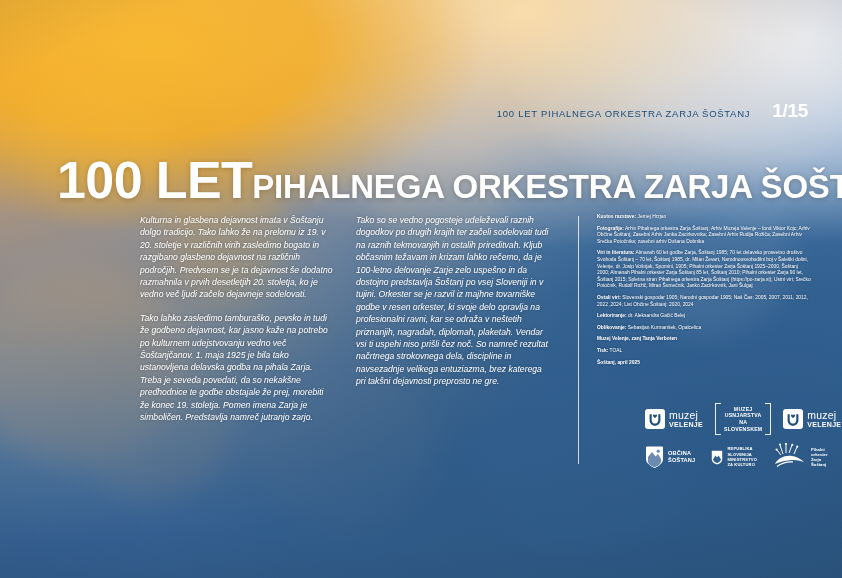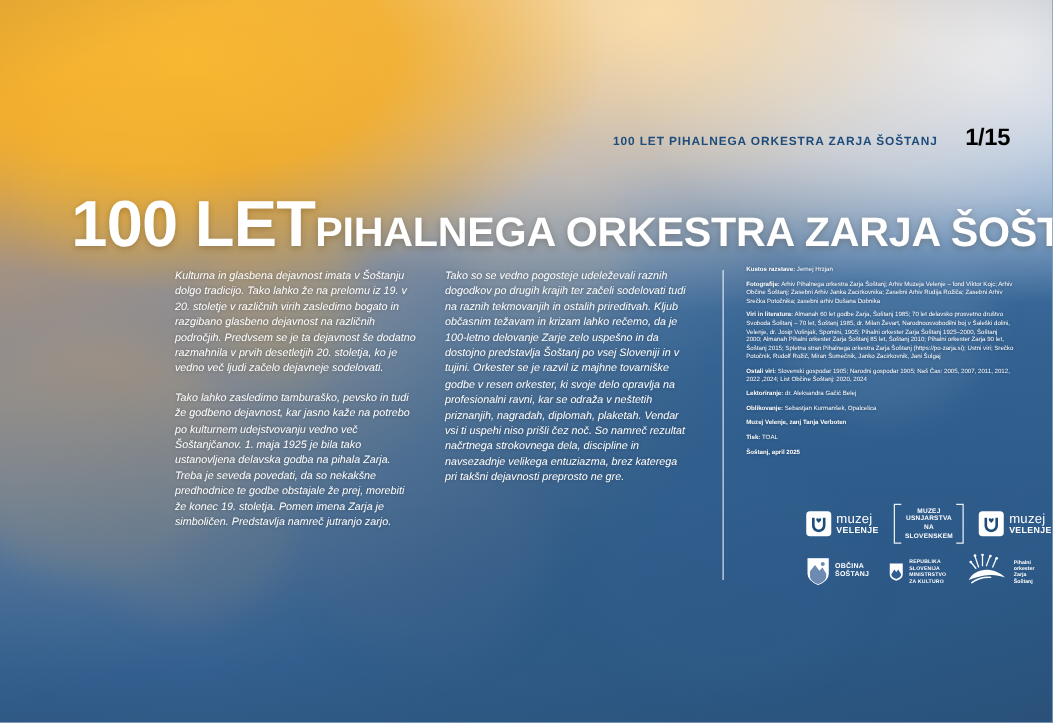--- a/index.html
+++ b/index.html
@@ -58,29 +58,29 @@
     position: absolute;
     top: 100px;
     right: 34px;
     display: flex;
     align-items: baseline;
     gap: 22px;
     color: #1f4d7a;
   }
   .header-title {
     font-size: 9.5px;
-    font-weight: bold;
+    font-weight: normal;
     letter-spacing: 0.72px;
     color: #1e4d7b;
     white-space: nowrap;
   }
   .header-page {
     font-size: 19px;
     font-weight: bold;
-    color: #000000;
+    color: #ffffff;
     letter-spacing: -0.3px;
   }
 
   
   .title {
     position: absolute;
     left: 57px;
     top: 150px;
     color: #ffffff;
     white-space: nowrap;

